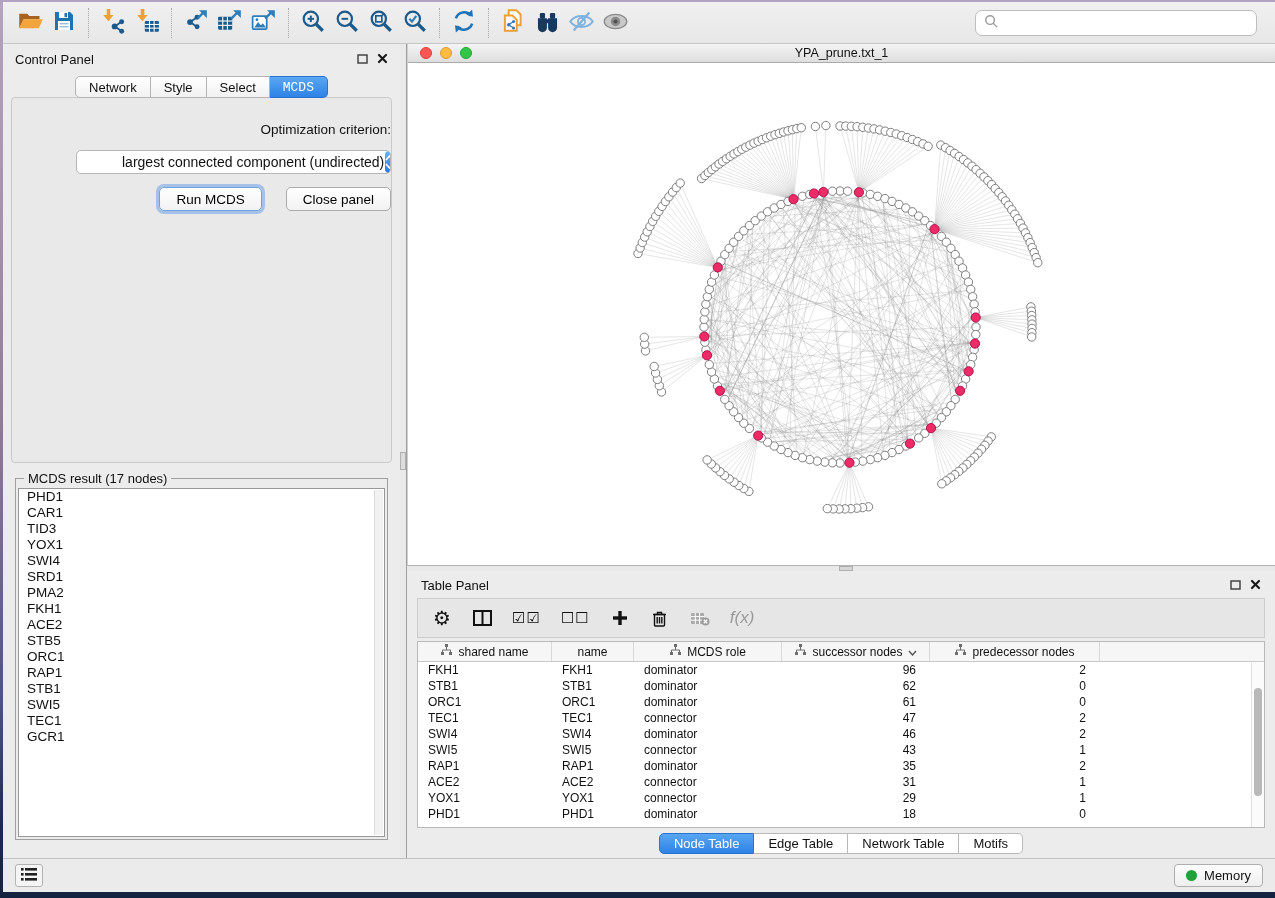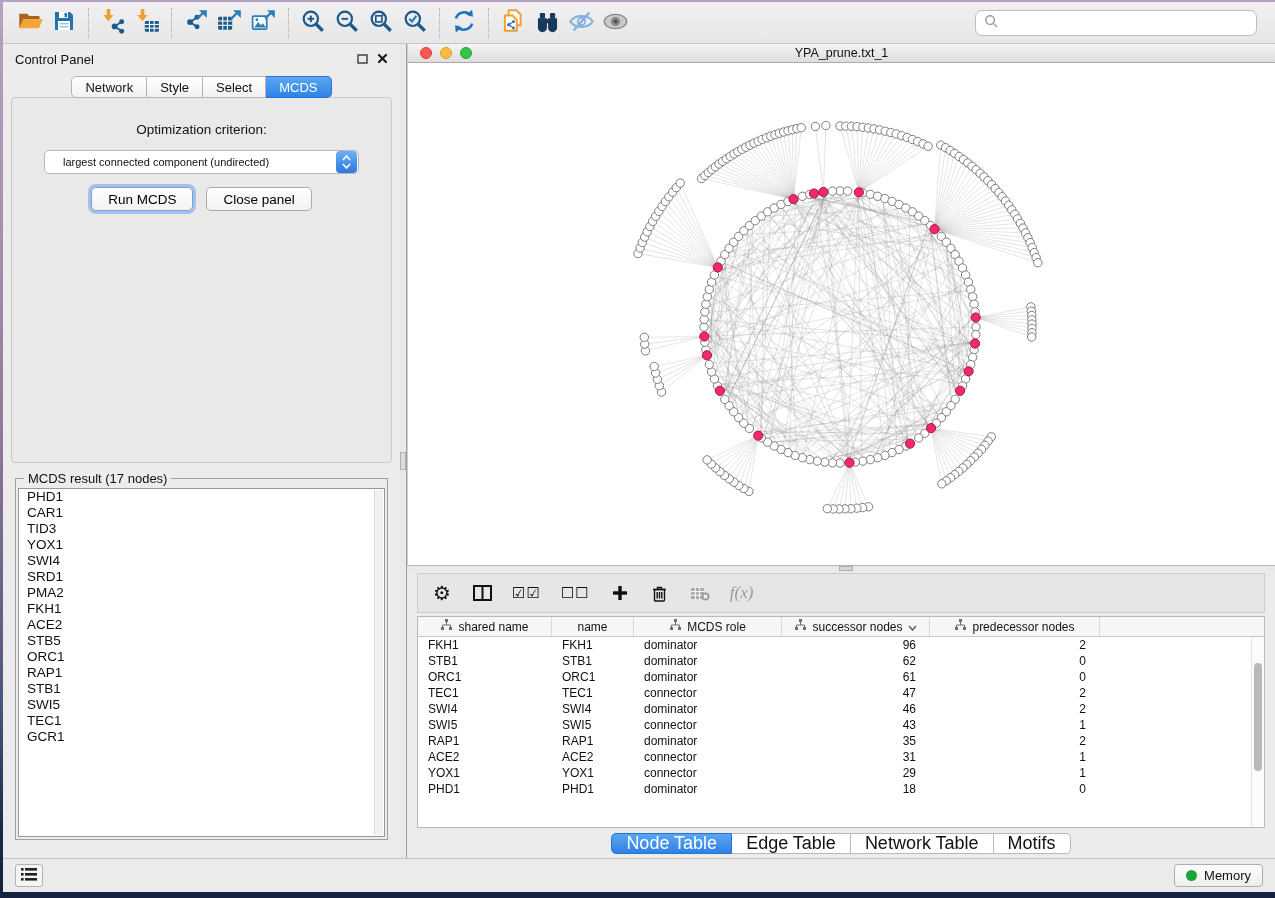--- a/index.html
+++ b/index.html
@@ -25,32 +25,32 @@
 
   
   .cpanel { width:397px; flex:none; display:flex; flex-direction:column; background:#ececec; }
   .cp-titlebar { height:26px; display:flex; align-items:center; padding:4px 12px 0; }
   .cp-title { font-size:13px; }
   .cp-winbtns { margin-left:auto; display:flex; gap:9px; align-items:center; }
   .tabsrow { display:flex; justify-content:center; margin-top:6px; z-index:2; }
   .ctab { height:22px; padding:0 13px; background:linear-gradient(#ffffff,#f1f1f1);
     border:1px solid #b4b4b4; border-left-width:0; font-size:13px; display:flex; align-items:center; }
   .ctab:first-child { border-left-width:1px; border-radius:5px 0 0 5px; }
-  .ctab:last-child { border-radius:0 5px 5px 0; }
+  .ctab:last-child { border-radius:0 5px 5px 0;font-family:Liberation Mono, monospace; }
   .ctab.active { background:linear-gradient(#5aa7f2,#2f82e6); border-color:#2a74cf; color:#fff; }
   .cp-content { margin:-1px 8px 0; height:366px; background:#e9e9e9; border:1px solid #c9c9c9;
-    border-radius:4px; flex:none; display:flex; flex-direction:column; align-items:center; }
+    border-radius:4px; flex:none; display:flex; flex-direction:column; align-items:flex-end; }
   .opt-label { margin-top:24px; font-size:13.5px; }
   .dropdown { margin-top:13px; width:315px; height:24px; background:#fff; border:1px solid #b6b6b6;
     border-radius:5px; display:flex; align-items:center; overflow:hidden; }
-  .dropdown .val { flex:1; padding-left:18px; font-size:11px; white-space:nowrap; }
+  .dropdown .val { flex:1; padding-left:18px; font-size:14px; white-space:nowrap;margin-left:27px; }
   .stepper { width:21px; height:22px; margin:0 1px; border-radius:4px;
     background:linear-gradient(#6eb1f5,#2a78e0); display:flex; flex-direction:column;
     align-items:center; justify-content:center; gap:2px; }
-  .btnrow { margin-top:13px; display:flex; gap:13px; }
+  .btnrow { margin-top:13px; display:flex; gap:24px; }
   .pbtn { height:24px; padding:0 16px; font-size:13.5px; background:linear-gradient(#ffffff,#f2f2f2);
     border:1px solid #ababab; border-radius:5px; }
   .pbtn.focus { border-color:#6ea3dd; box-shadow:0 0 0 3px rgba(110,160,230,.55); }
   fieldset.mcds { margin:8px 12px 18px; flex:1; border:1px solid #9f9f9f; padding:2px; background:#ececec; }
   fieldset.mcds legend { font-size:13px; margin-left:6px; padding:0 4px; }
   .mcds-list { position:relative; width:100%; height:100%; background:#fff; border:1px solid #989898; overflow:hidden; }
   .mcds-item { font-size:13.5px; line-height:16px; padding-left:8px; }
   .mcds-scroll { position:absolute; top:1px; bottom:1px; right:1px; width:9px; background:#f1f1f1;
     border-left:1px solid #dcdcdc; }
 
@@ -74,33 +74,33 @@
   .hsplit .handle { position:absolute; left:432px; top:0; width:14px; height:5px;
     background:#d6d6d6; border:1px solid #aeaeae; }
 
   
   .tpanel { flex:1; display:flex; flex-direction:column; background:#ececec; min-height:0; }
   .tp-header { height:25px; display:flex; align-items:center; padding:4px 14px 0; flex:none; }
   .tp-toolbar { margin:2px 10px 0; height:40px; background:#e6e6e6; border:1px solid #cccccc;
     display:flex; align-items:center; padding-left:14px; gap:20px; flex:none; }
   .tico { display:flex; align-items:center; justify-content:center; min-width:20px; height:24px; font-size:18px; }
   .tico.dis { color:#a0a0a0; }
-  .fx { font-family:Liberation Serif, serif; font-style:italic; font-size:17px; color:#9a9a9a; }
+  .fx { font-family:Liberation Sans, sans-serif; font-style:italic; font-size:17px; color:#9a9a9a; }
   .tp-table { margin:3px 10px 0; flex:1; background:#fff; border:1px solid #b9b9b9; position:relative; overflow:hidden; }
   .thead { display:flex; height:20px; background:#f6f6f6; border-bottom:1px solid #c9c9c9; }
   .th { display:flex; align-items:center; justify-content:center; gap:5px; font-size:12px;
     border-right:1px solid #d9d9d9; position:relative; }
   .trow { display:flex; height:16px; }
   .td { font-size:12px; line-height:16px; white-space:nowrap; overflow:hidden; }
   .td.num { text-align:right; }
   .tscroll { position:absolute; right:0; top:20px; bottom:0; width:13px; background:#fbfbfb; border-left:1px solid #e2e2e2; }
   .tthumb { position:absolute; left:2px; top:26px; width:8px; height:108px; background:#b9b9b9; border-radius:4px; }
   .tp-tabs { height:30px; display:flex; align-items:center; justify-content:center; flex:none; }
   .ttab { height:21px; padding:0 14px; background:#fff; border:1px solid #b9b9b9; border-left-width:0;
-    font-size:18px; display:flex; align-items:center; }
+    font-size:13px; display:flex; align-items:center; }
   .ttab:first-child { border-left-width:1px; border-radius:5px 0 0 5px; }
   .ttab:last-child { border-radius:0 5px 5px 0; }
   .ttab.active { background:linear-gradient(#58a6f2,#2f82e6); border-color:#2a74cf; color:#fff; }
 
   
   .statusbar { height:34px; flex:none; border-top:1px solid #c2c2c2; background:#ebebeb;
     display:flex; align-items:center; padding:0 12px; }
   .listbtn { width:28px; height:23px; border:1px solid #b2b2b2; border-radius:3px;
     background:#f5f5f5; display:flex; align-items:center; justify-content:center; }
   .membtn { margin-left:auto; height:23px; padding:0 11px; border:1px solid #aeaeae; border-radius:4px;
@@ -1022,20 +1022,34 @@
               </g>
             </svg>
         </div>
       </div>
 
       <div class="hsplit">
           <div class="handle"></div>
         </div>
 
       <div class="tpanel">
+        <div class="tp-header">
+          <span>Table Panel</span>
+          <span class="cp-winbtns" style="margin-left:auto;">
+            <span><svg width="11" height="10" viewBox="0 0 11 10">
+                  <rect x="1" y="1" width="9" height="8" fill="none" stroke="#3a3a3a" stroke-width="1.4"></rect>
+                </svg></span>
+            <span><svg width="11" height="11" viewBox="0 0 11 11">
+                  <g stroke="#1a1a1a" stroke-width="2.2" stroke-linecap="round">
+                    <line x1="2" y1="2" x2="9" y2="9"></line>
+                    <line x1="9" y1="2" x2="2" y2="9"></line>
+                  </g>
+                </svg></span>
+          </span>
+        </div>
         <div class="tp-toolbar">
             <div class="tico">
               <span style="font-size:20px;line-height:1;">⚙</span>
             </div>
             <div class="tico">
               <svg width="19" height="16" viewBox="0 0 19 16">
                 <rect x="1" y="1" width="17" height="14" fill="none" stroke="#111" stroke-width="2"></rect>
                 <line x1="9.5" y1="1" x2="9.5" y2="15" stroke="#111" stroke-width="2"></line>
               </svg>
             </div>

